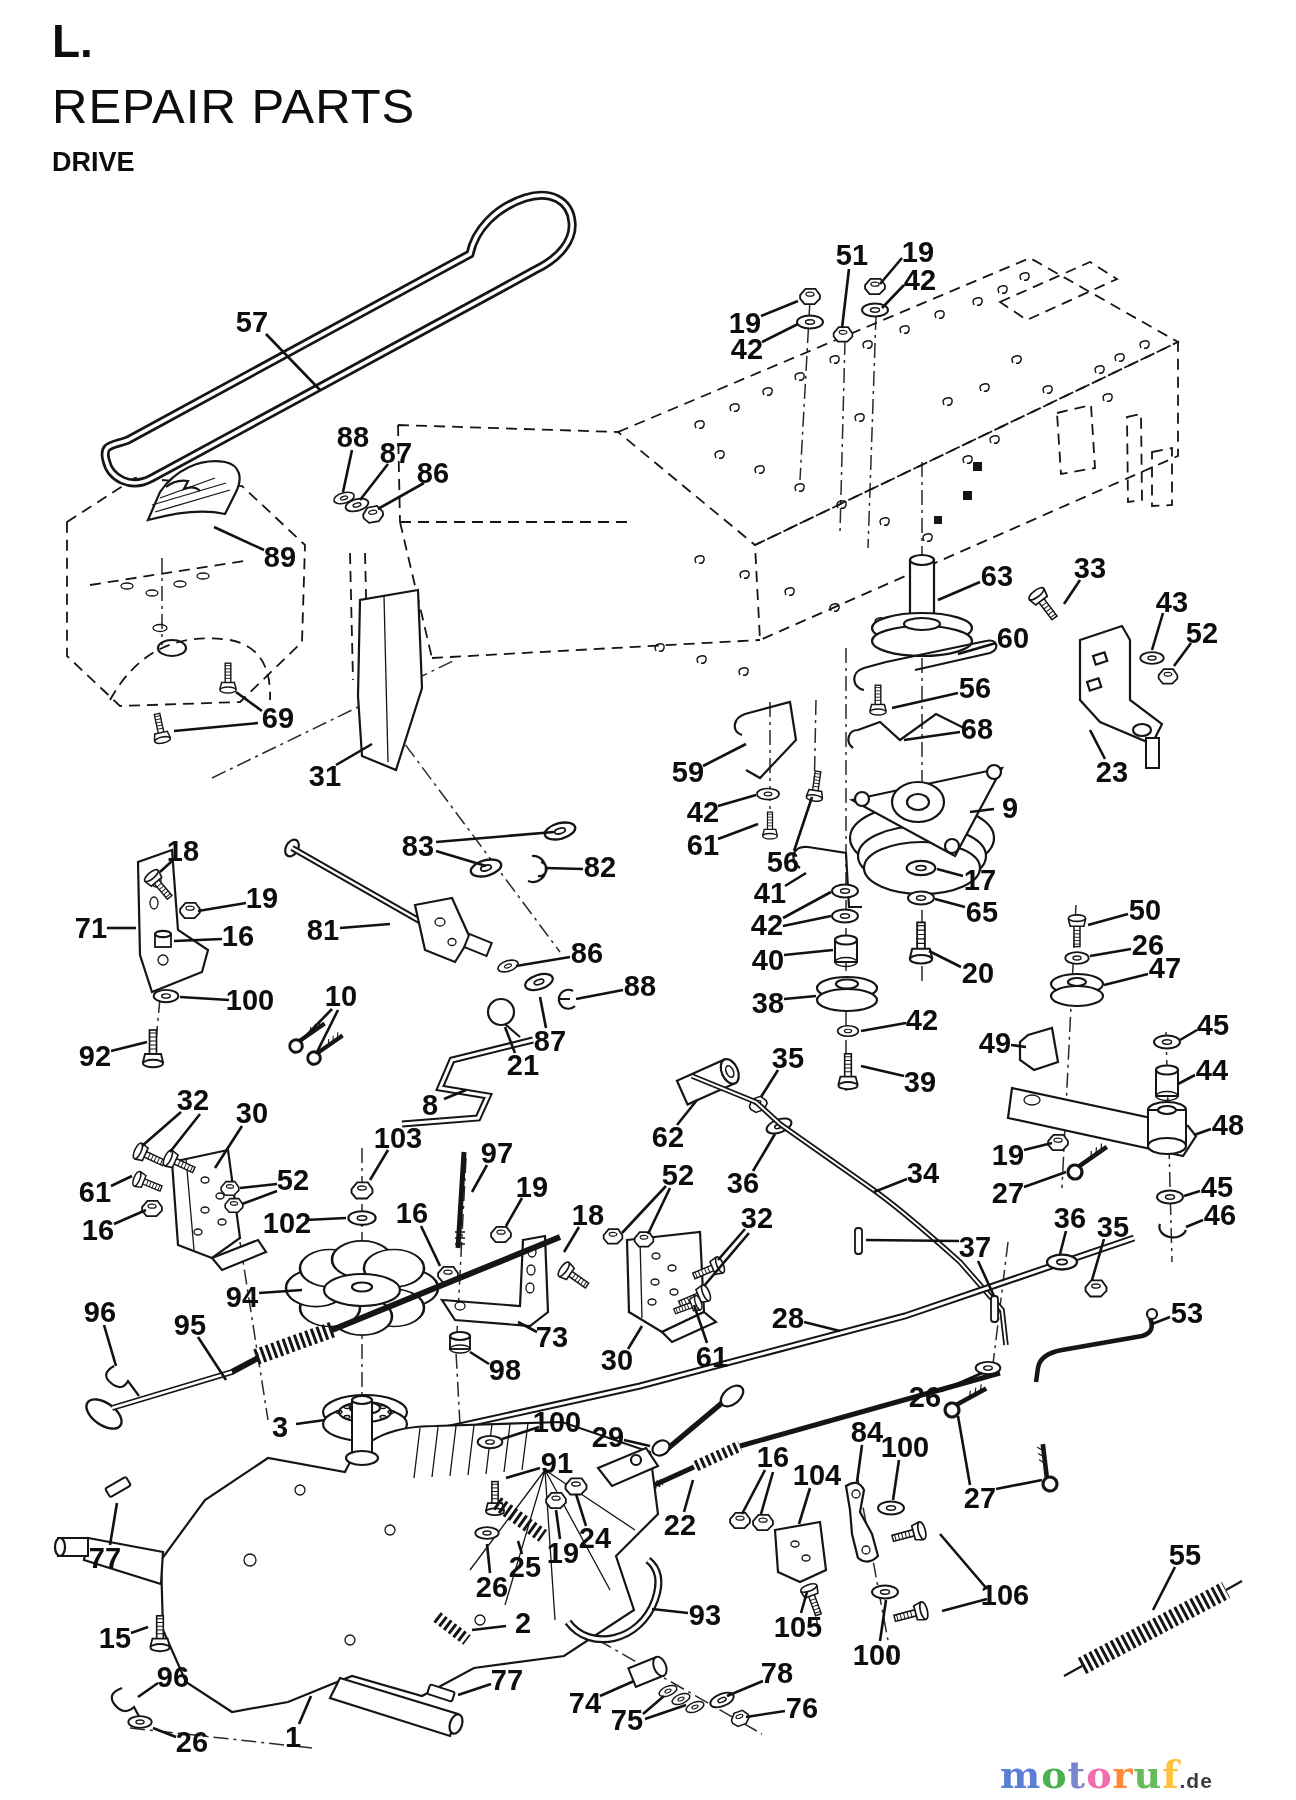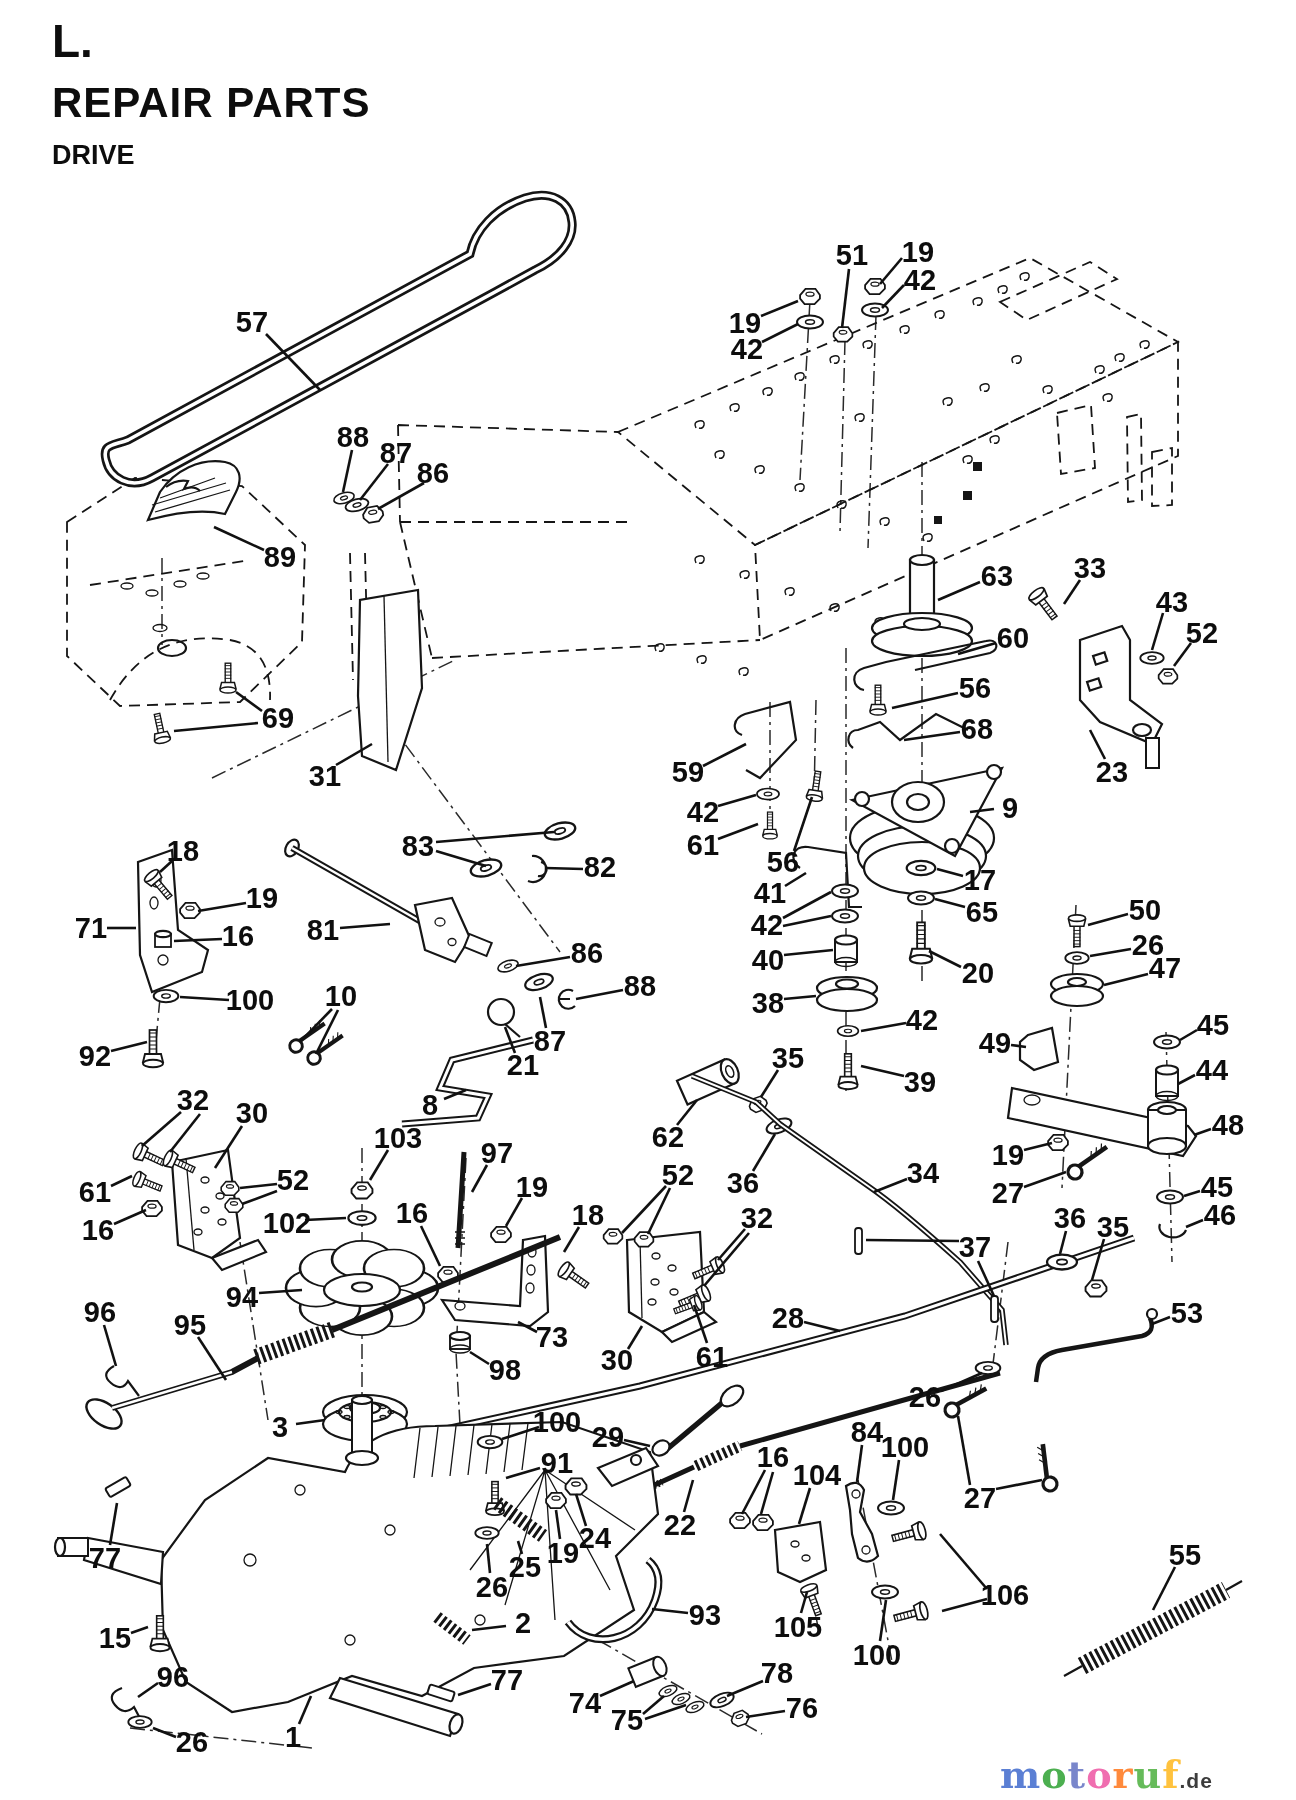--- a/index.html
+++ b/index.html
@@ -1,20 +1,20 @@
 <!DOCTYPE html>
 <html><head>
 <meta charset="utf-8">
 <style>
   html,body{margin:0;padding:0;background:#e8e8e8;}
   #page{position:relative;width:1296px;height:1800px;background:#ffffff;margin:0 auto;
         font-family:"Liberation Sans",sans-serif;overflow:hidden;}
   #hdr{position:absolute;left:52px;top:18px;color:#0d0d0d;}
   #hdr .sec{font-size:46px;font-weight:bold;line-height:1;}
-  #hdr .ttl{font-size:42px;font-weight:bold;line-height:1;margin-top:18px;letter-spacing:1px;text-align:center;}
+  #hdr .ttl{font-size:49px;font-weight:normal;line-height:1;margin-top:18px;letter-spacing:1px;text-align:center;}
   #hdr .sub{font-size:27px;font-weight:bold;line-height:1;margin-top:18px;}
   svg{position:absolute;left:0;top:0;}
   .ink{stroke:#151515;fill:none;stroke-width:2.2;}
   .inkf{stroke:#151515;fill:#ffffff;stroke-width:2.2;}
   .dash{stroke:#151515;fill:none;stroke-width:1.8;stroke-dasharray:11 7;}
   .cline{stroke:#2a2a2a;fill:none;stroke-width:1.5;stroke-dasharray:15 5 3 5;}
   .ldr{stroke:#111;stroke-width:2.6;}
   .callout{font:bold 29px "Liberation Sans",sans-serif;fill:#0d0d0d;}
   .coil{stroke:#151515;stroke-dasharray:3 3;}
   .thin{stroke:#151515;fill:none;stroke-width:1.3;}

